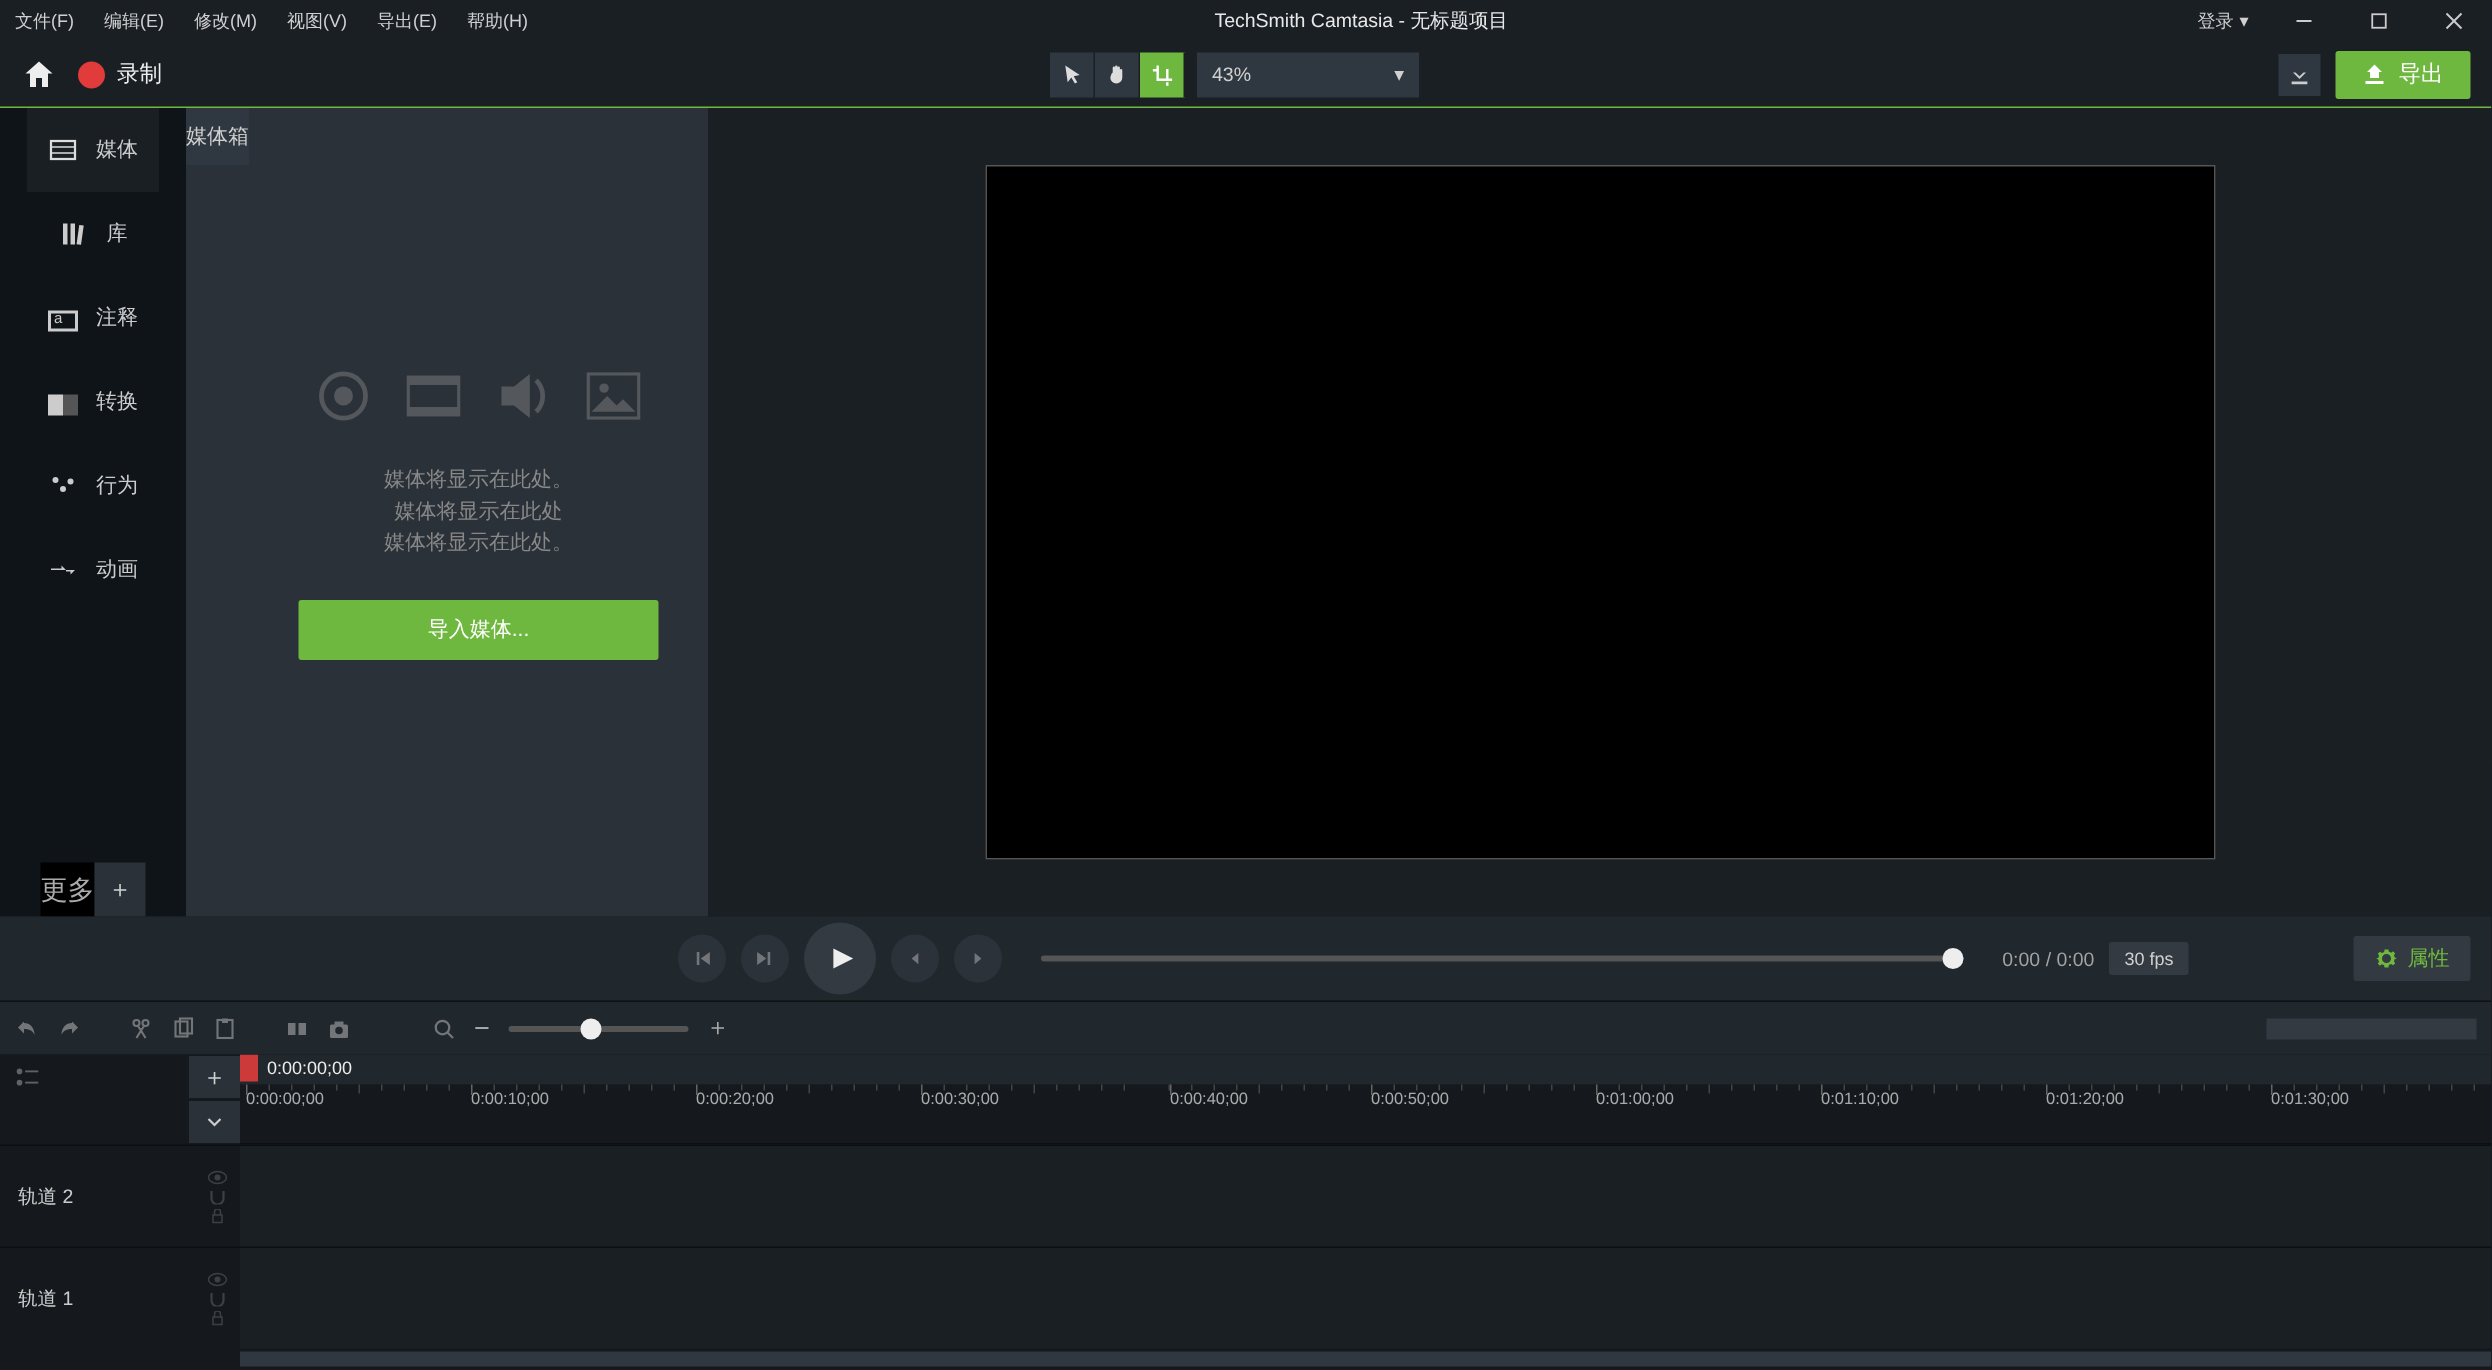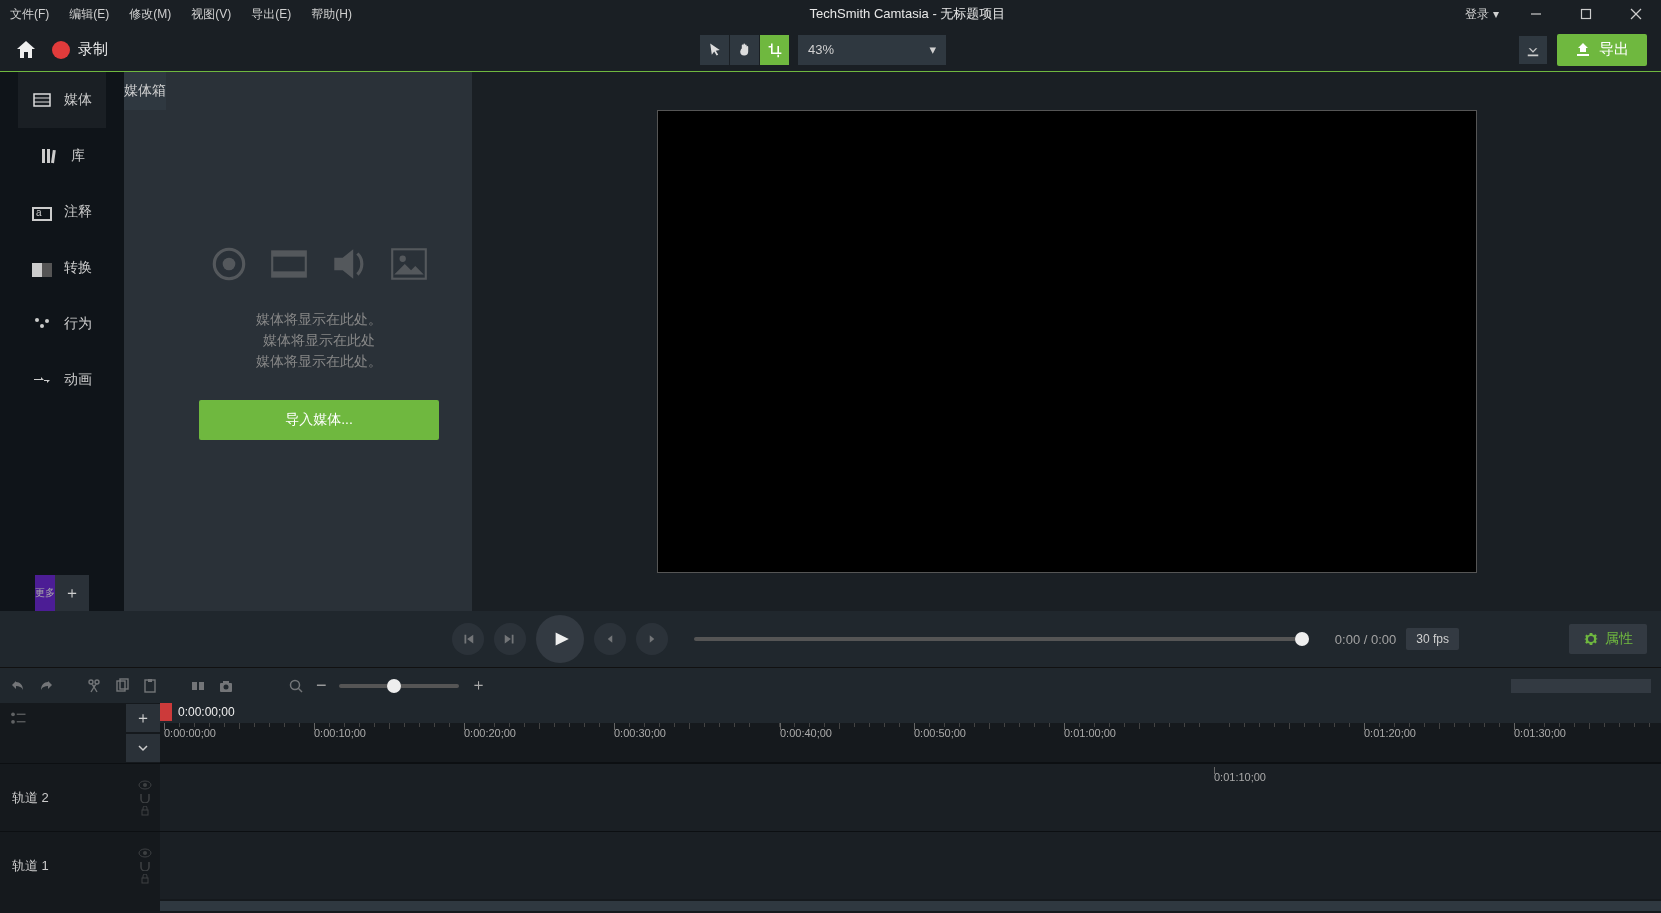--- a/index.html
+++ b/index.html
@@ -28,21 +28,21 @@
 .dl-btn { width:28px; height:28px; background:#2f3840; display:flex; align-items:center; justify-content:center; cursor:pointer; }
 .export-btn { background:#6fb83f; color:#fff; height:32px; padding:0 18px; display:flex; align-items:center; gap:8px; font-size:15px; cursor:pointer; border-radius:2px; }
 
 
 .main { flex:1; display:flex; min-height:0; }
 .side-tabs { width:124px; background:#0f1419; display:flex; flex-direction:column;align-items:center; }
 .side-tab { height:56px; display:flex; align-items:center; gap:12px; padding:0 14px; font-size:14px; cursor:pointer; color:#ccc; }
 .side-tab.active { background:#1a1f24; }
 .side-tab svg, .side-tab .icn { width:20px; height:20px; flex-shrink:0; }
 .side-more { margin-top:auto; height:36px; display:flex; }
-.more-lbl { flex:1; display:flex; align-items:center; justify-content:center; font-size:10px; background:#4c1d95; color:#aaa; }
+.more-lbl { flex:1; display:flex; align-items:center; justify-content:center; font-size:18px; background:#000000; color:#aaa; }
 .more-add { width:34px; display:flex; align-items:center; justify-content:center; background:#2a3138; cursor:pointer; }
 
 .media-panel { width:348px; background:#2a3138; display:flex; flex-direction:row; }
 .media-panel-title { height:38px; display:flex; align-items:center; justify-content:center; font-size:14px; background:#2f3840; }
 .media-empty { flex:1; display:flex; flex-direction:column; align-items:center; justify-content:center; padding:20px; }
 .media-icons { display:flex; gap:18px; margin-bottom:24px; }
 .media-icons > div { width:42px; height:42px; opacity:.45; }
 .media-help { text-align:center; color:#888; font-size:14px; line-height:1.5; margin-bottom:28px; }
 .import-btn { background:#6fb83f; color:#fff; width:240px; height:40px; display:flex; align-items:center; justify-content:center; font-size:14px; cursor:pointer; border-radius:2px; }
 
@@ -468,21 +468,21 @@
         <div class="ruler-tick" style="left: 904px;">0:01:00;00</div>
         <div class="ruler-sub" style="left: 919px;"></div>
         <div class="ruler-sub" style="left: 934px;"></div>
         <div class="ruler-sub" style="left: 949px;"></div>
         <div class="ruler-sub" style="left: 964px;"></div>
         <div class="ruler-sub" style="left: 979px; height: 6px;"></div>
         <div class="ruler-sub" style="left: 994px;"></div>
         <div class="ruler-sub" style="left: 1009px;"></div>
         <div class="ruler-sub" style="left: 1024px;"></div>
         <div class="ruler-sub" style="left: 1039px;"></div>
-        <div class="ruler-tick" style="left: 1054px; margin-top: 44px;">0:01:10;00</div>
+        <div class="ruler-tick" style="left: 1054px;">0:01:10;00</div>
         <div class="ruler-sub" style="left: 1069px;"></div>
         <div class="ruler-sub" style="left: 1084px;"></div>
         <div class="ruler-sub" style="left: 1099px;"></div>
         <div class="ruler-sub" style="left: 1114px;"></div>
         <div class="ruler-sub" style="left: 1129px; height: 6px;"></div>
         <div class="ruler-sub" style="left: 1144px;"></div>
         <div class="ruler-sub" style="left: 1159px;"></div>
         <div class="ruler-sub" style="left: 1174px;"></div>
         <div class="ruler-sub" style="left: 1189px;"></div>
         <div class="ruler-tick" style="left: 1204px;">0:01:20;00</div>

